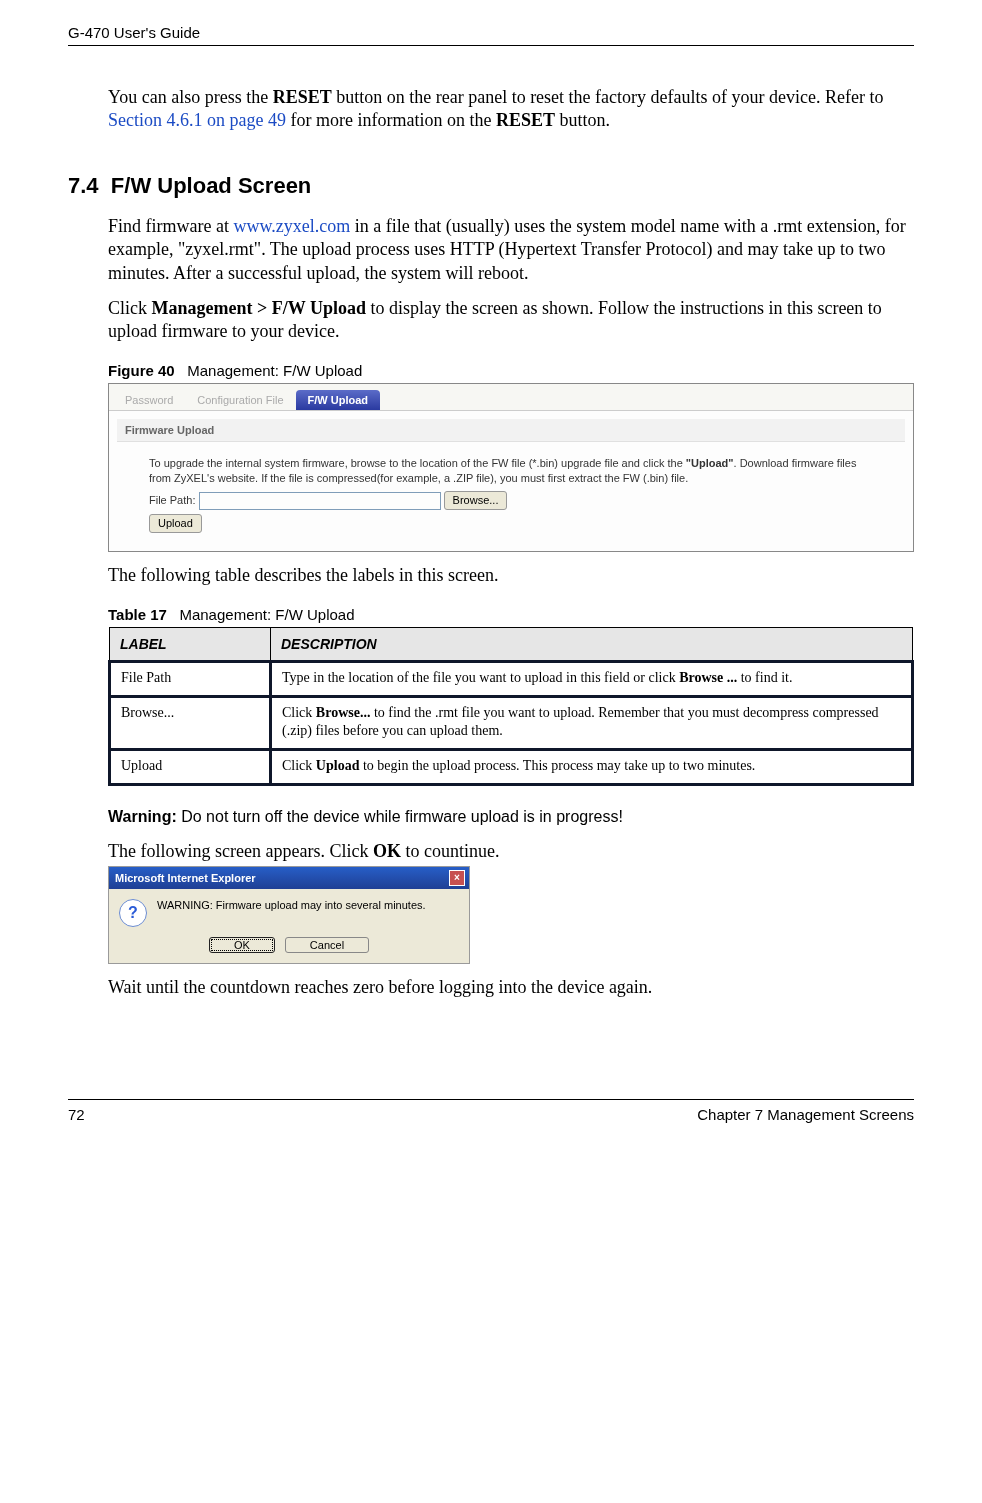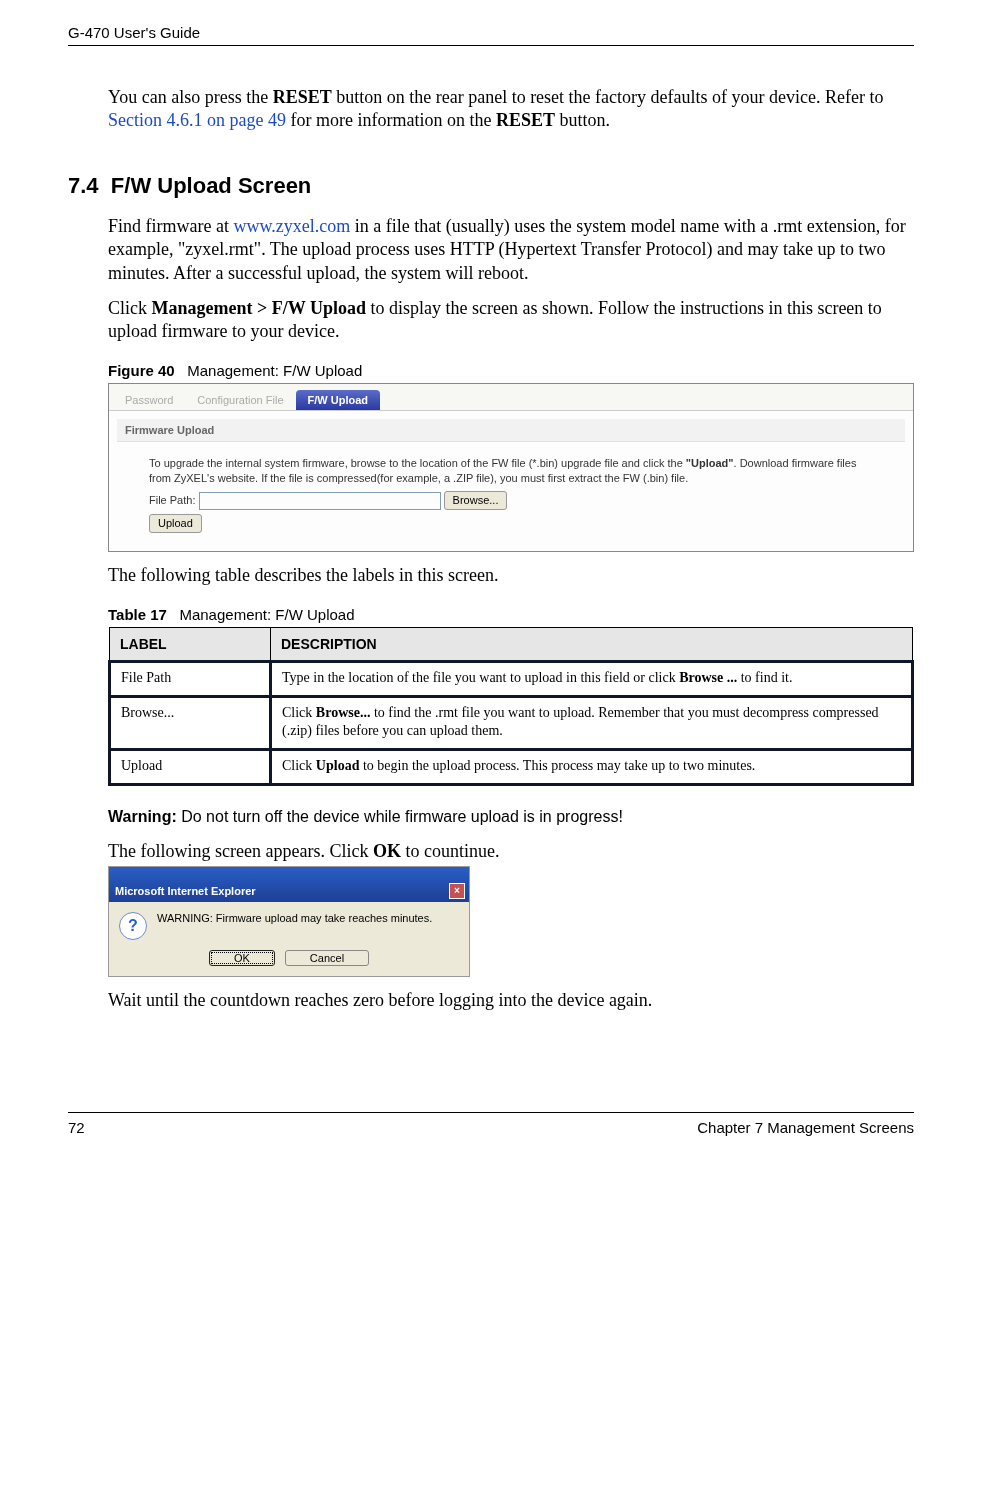--- a/index.html
+++ b/index.html
@@ -117,20 +117,21 @@
   width: 100%;
   font-family: Arial, Helvetica, sans-serif;
   font-size: 14px;
 }
 table.t1 th {
   background: #e6e6e6;
   text-align: left;
   font-weight: bold;
   padding: 8px 10px;
   border: 1px solid #000;
+  font-style: italic;
 }
 table.t1 td {
   padding: 6px 10px 8px 10px;
   border: 3px solid #0f172a;
   vertical-align: top;
   line-height: 1.3;
   font-family: Liberation Serif, serif;
 }
 .warn {
   font-family: Arial, Helvetica, sans-serif;
@@ -141,21 +142,21 @@
   border: 1px solid #9a9a9a;
   background: #ece9d8;
   width: 360px;
   font-family: Tahoma, Verdana, sans-serif;
 }
 .dlg-title {
   background: linear-gradient(#275ec7,#1f3f94);
   color: #fff;
   font-size: 11px;
   font-weight: bold;
-  padding: 16px 4px 3px 6px;
+  padding: 3px 4px 3px 6px;
   display: flex;
   justify-content: space-between;
   align-items: center;
 }
 .dlg-x {
   background: #c75050;
   color: #fff;
   font-weight: bold;
   border: 1px solid #fff;
   width: 14px;
@@ -301,21 +302,21 @@
       <span>The following screen appears. Click </span><span class="bold">OK</span><span> to countinue.</span>
     </p>
 
     <div class="dlg">
       <div class="dlg-title">
         <span>Microsoft Internet Explorer</span>
         <span class="dlg-x">×</span>
       </div>
       <div class="dlg-body">
         <span class="dlg-ico">?</span>
-        <span>WARNING: Firmware upload may take reaches minutes.</span>
+        <span>WARNING: Firmware upload may into several minutes.</span>
       </div>
       <div class="dlg-btns">
         <span class="dlg-btn dlg-btn-ok">OK</span>
         <span class="dlg-btn">Cancel</span>
       </div>
     </div>
 
     <p class="body">Wait until the countdown reaches zero before logging into the device again.</p>
   </div>
 

